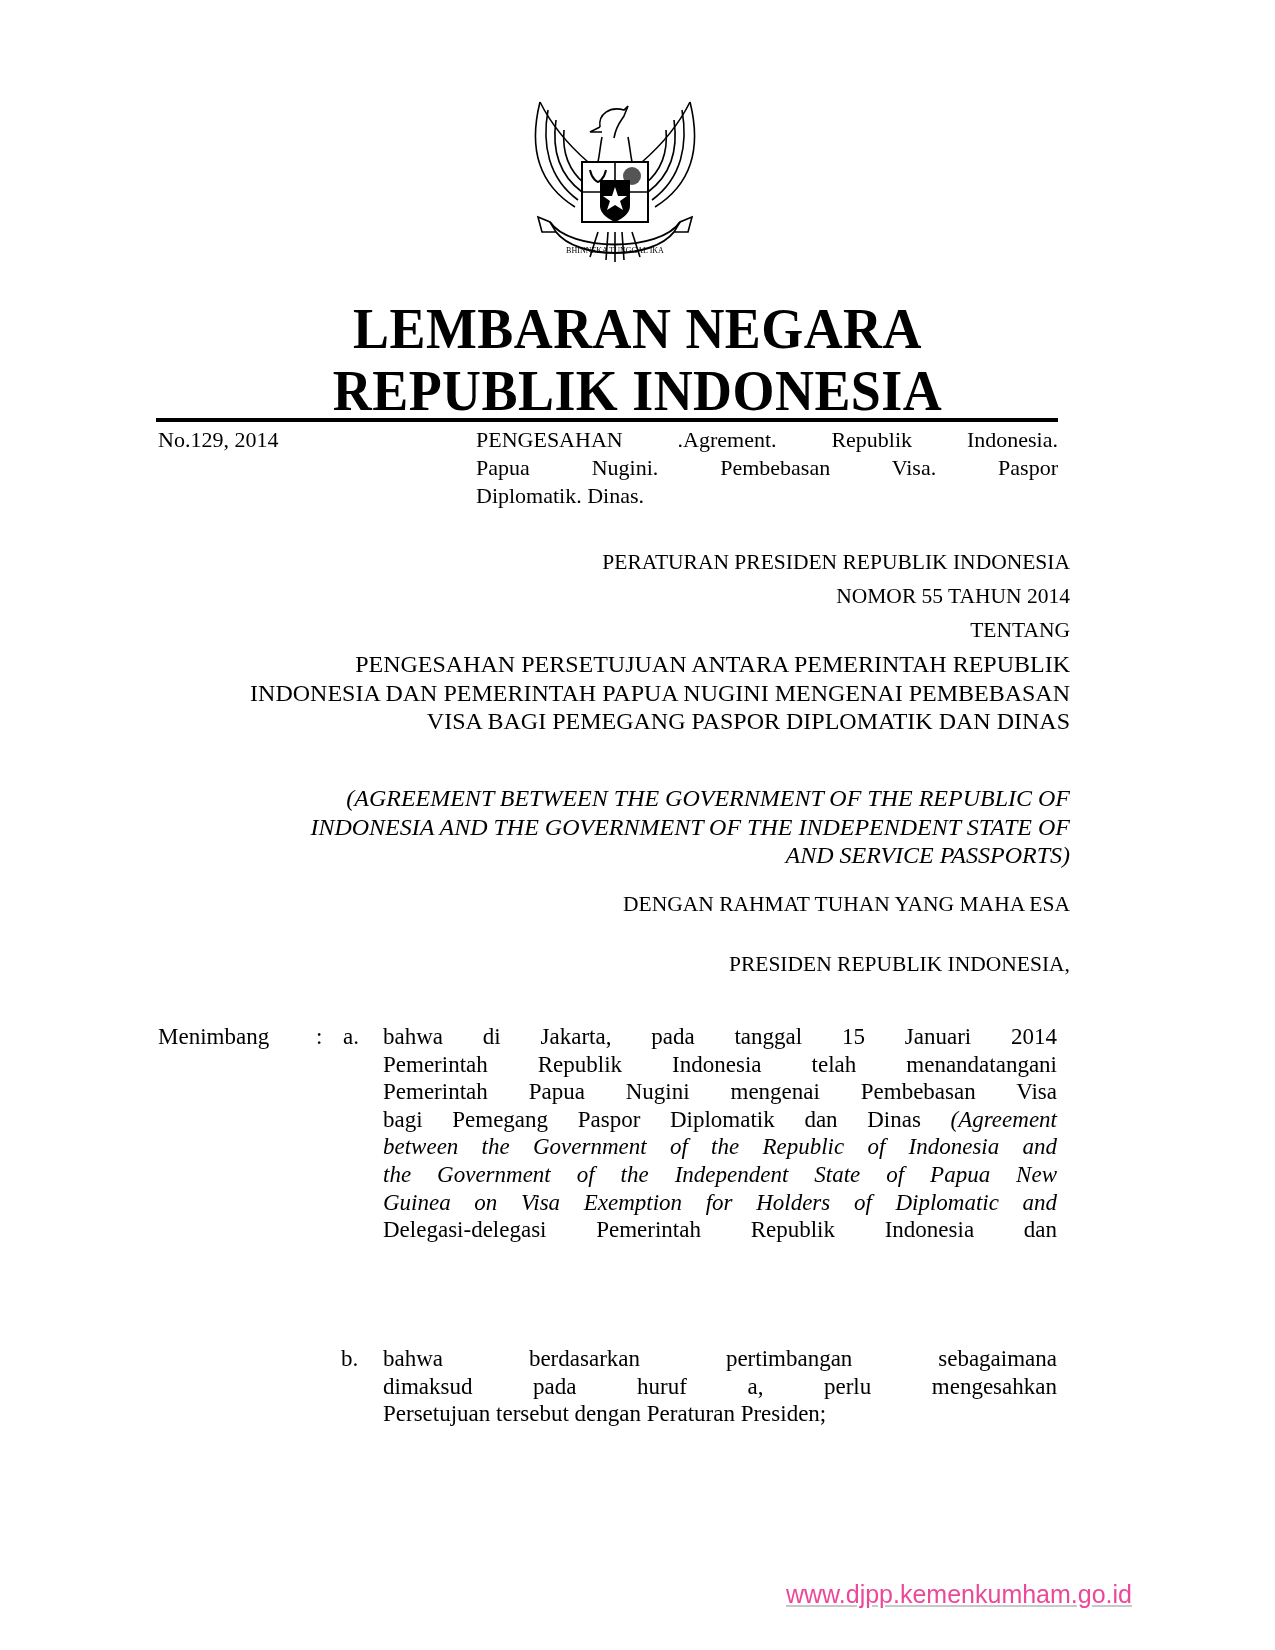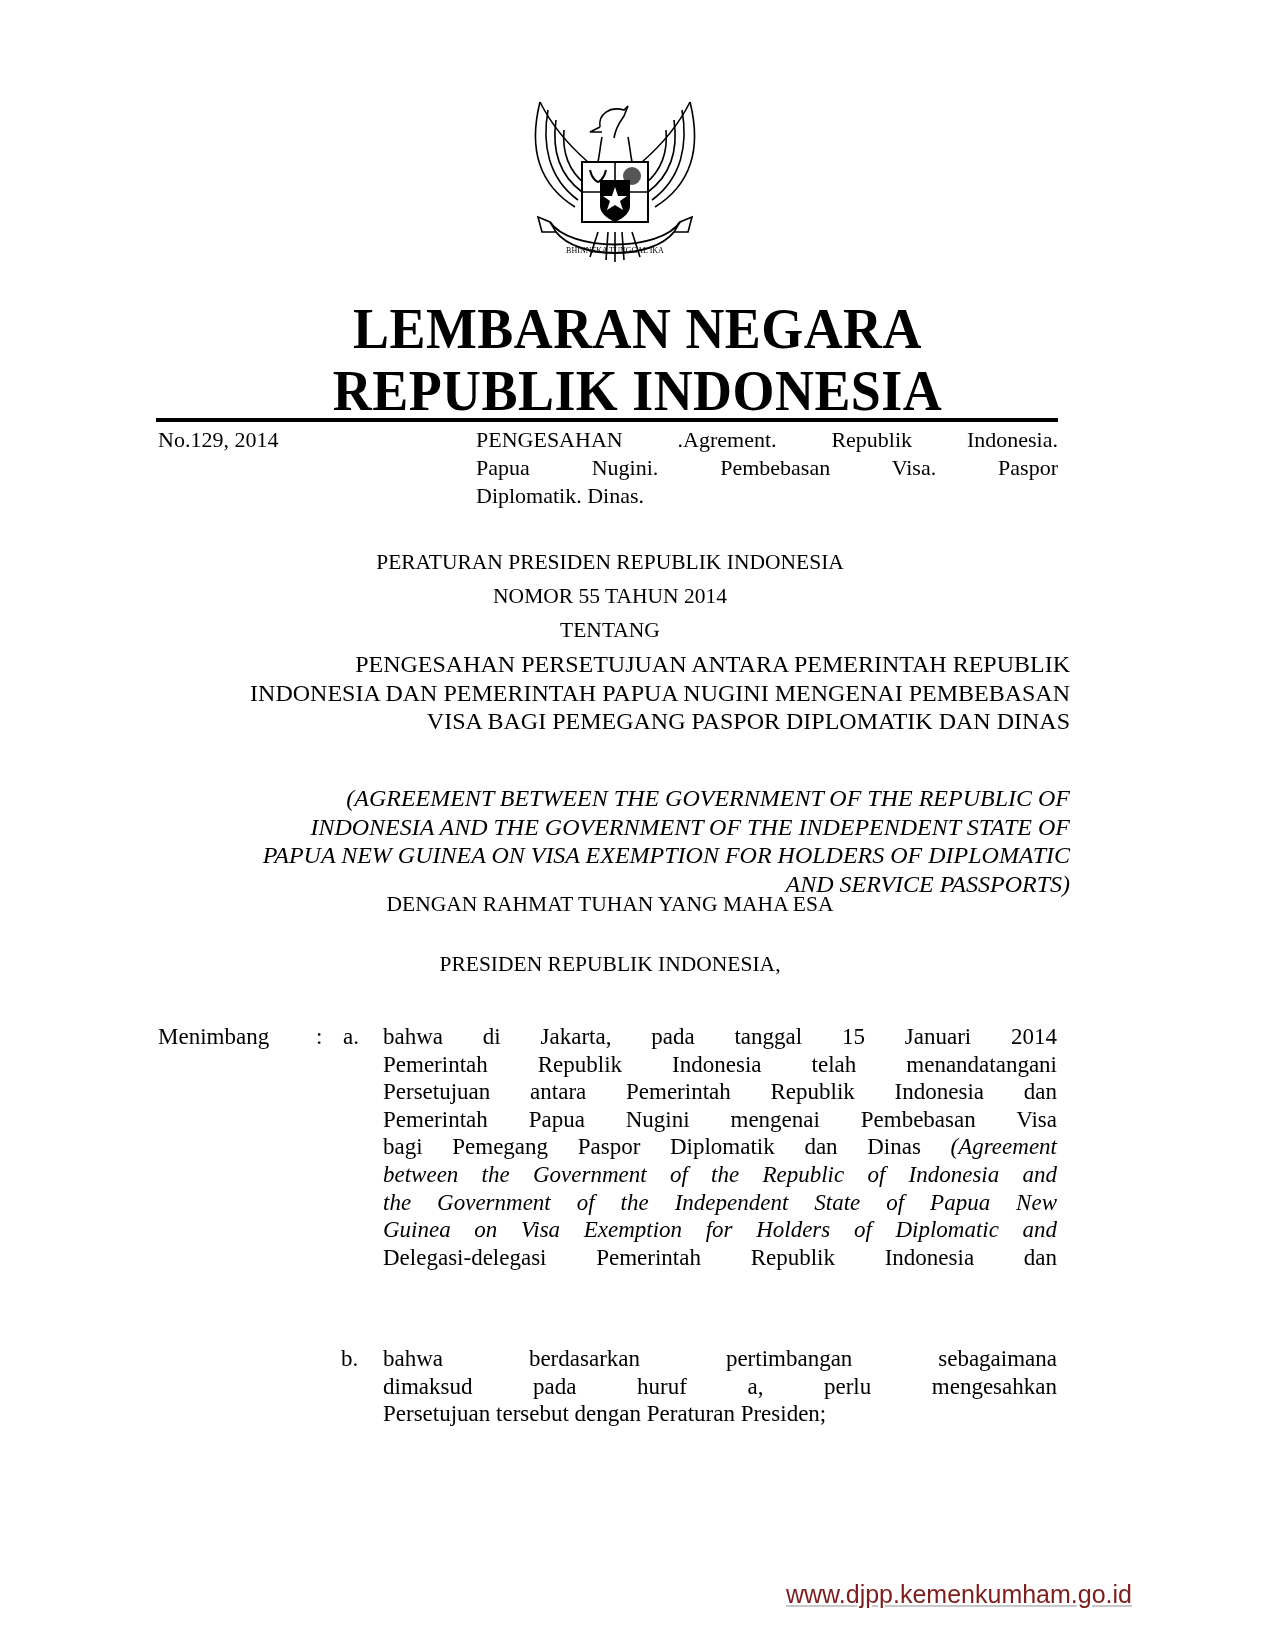--- a/index.html
+++ b/index.html
@@ -15,41 +15,41 @@
   }
   .title.l1 { top: 298px; }
   .title.l2 { top: 360px; }
   .rule { position: absolute; left: 156px; width: 902px; top: 418px; height: 4px; background: #000; }
   .hdr-no { position: absolute; left: 158px; top: 426px; font-size: 22px; line-height: 28px; }
   .hdr-subj {
     position: absolute; left: 476px; top: 426px; width: 582px;
     font-size: 22px; line-height: 28px; text-align: justify; text-align-last: left;
   }
   .center-line {
-    position: absolute; left: 150px; width: 920px; text-align: center;
+    position: absolute; left: 150px; width: 920px; text-align: right;
     font-size: 21.5px; line-height: 28px;
   }
   .center-block {
     position: absolute; left: 150px; width: 920px; text-align: right;
     font-size: 24px; line-height: 28.5px;
   }
   .italic { font-style: italic; margin-top: 44px; }
   .menimbang-label { position: absolute; left: 158px; top: 1023px; font-size: 23px; line-height: 27.6px; text-align: center; }
   .colon { position: absolute; left: 316px; top: 1023px; font-size: 23px; line-height: 27.6px; }
   .item-letter { position: absolute; font-size: 23px; line-height: 27.6px; }
   .item-body {
     position: absolute; left: 383px; width: 674px;
     font-size: 23px; line-height: 27.6px; text-align: justify;
   }
   .item-body .ln { display: block; text-align: justify; text-align-last: justify; }
   .item-body .ln.last { text-align-last: left; }
   .watermark {
     position: absolute; left: 786px; top: 1580px;
     font-family: "Liberation Sans", "DejaVu Sans", sans-serif;
-    font-size: 25px; color: #7f1d1d; text-decoration: underline; text-decoration-color: #c8c8c8;
+    font-size: 25px; color: #ec4899; text-decoration: underline; text-decoration-color: #c8c8c8;
   }
 </style>
 </head>
 <body>
 
 <svg class="emblem" viewBox="0 0 190 190">
   <g fill="none" stroke="#000" stroke-width="1.6">
 
     <path d="M20 20 C10 60 15 100 55 125"></path>
     <path d="M28 28 C22 62 28 96 58 118"></path>
@@ -103,35 +103,33 @@
 
 <div class="center-block" style="top:650px">
   <div>PENGESAHAN PERSETUJUAN ANTARA PEMERINTAH REPUBLIK</div>
   <div>INDONESIA DAN PEMERINTAH PAPUA NUGINI MENGENAI PEMBEBASAN</div>
   <div>VISA BAGI PEMEGANG PASPOR DIPLOMATIK DAN DINAS</div>
 </div>
 
 <div class="center-block italic" style="top:740px">
   <div>(AGREEMENT BETWEEN  THE GOVERNMENT OF THE REPUBLIC OF</div>
   <div>INDONESIA AND THE GOVERNMENT OF THE INDEPENDENT STATE OF</div>
-  <div>PAPUA NEW GUINEA ON VISA EXEMPTION FOR HOLDERS OF DIPLOMATIC</div>
   <div>AND SERVICE PASSPORTS)</div>
 </div>
 
 <div class="center-line" style="top:890px">DENGAN RAHMAT TUHAN YANG MAHA ESA</div>
 <div class="center-line" style="top:950px">PRESIDEN REPUBLIK INDONESIA,</div>
 
 <div class="menimbang-label">Menimbang</div>
 <div class="colon">:</div>
 
 <div class="item-letter" style="left:343px; top:1023px">a.</div>
 <div class="item-body" style="top:1023px">
   <span class="ln"><span>bahwa di Jakarta, pada tanggal 15 Januari 2014</span></span>
   <span class="ln"><span>Pemerintah Republik Indonesia telah menandatangani</span></span>
-  <span class="ln"><span>Persetujuan antara Pemerintah Republik Indonesia dan</span></span>
   <span class="ln"><span>Pemerintah Papua Nugini mengenai Pembebasan Visa</span></span>
   <span class="ln"><span>bagi Pemegang Paspor Diplomatik dan Dinas </span><i>(Agreement</i></span>
   <span class="ln"><i>between the Government of the Republic of Indonesia and</i></span>
   <span class="ln"><i>the Government of the Independent State of Papua New</i></span>
   <span class="ln"><i>Guinea on Visa Exemption for Holders of Diplomatic and</i></span>
   <span class="ln"><span>Delegasi-delegasi Pemerintah Republik Indonesia dan</span></span>
 </div>
 
 <div class="item-letter" style="left:341px; top:1345px">b.</div>
 <div class="item-body" style="top:1345px">

